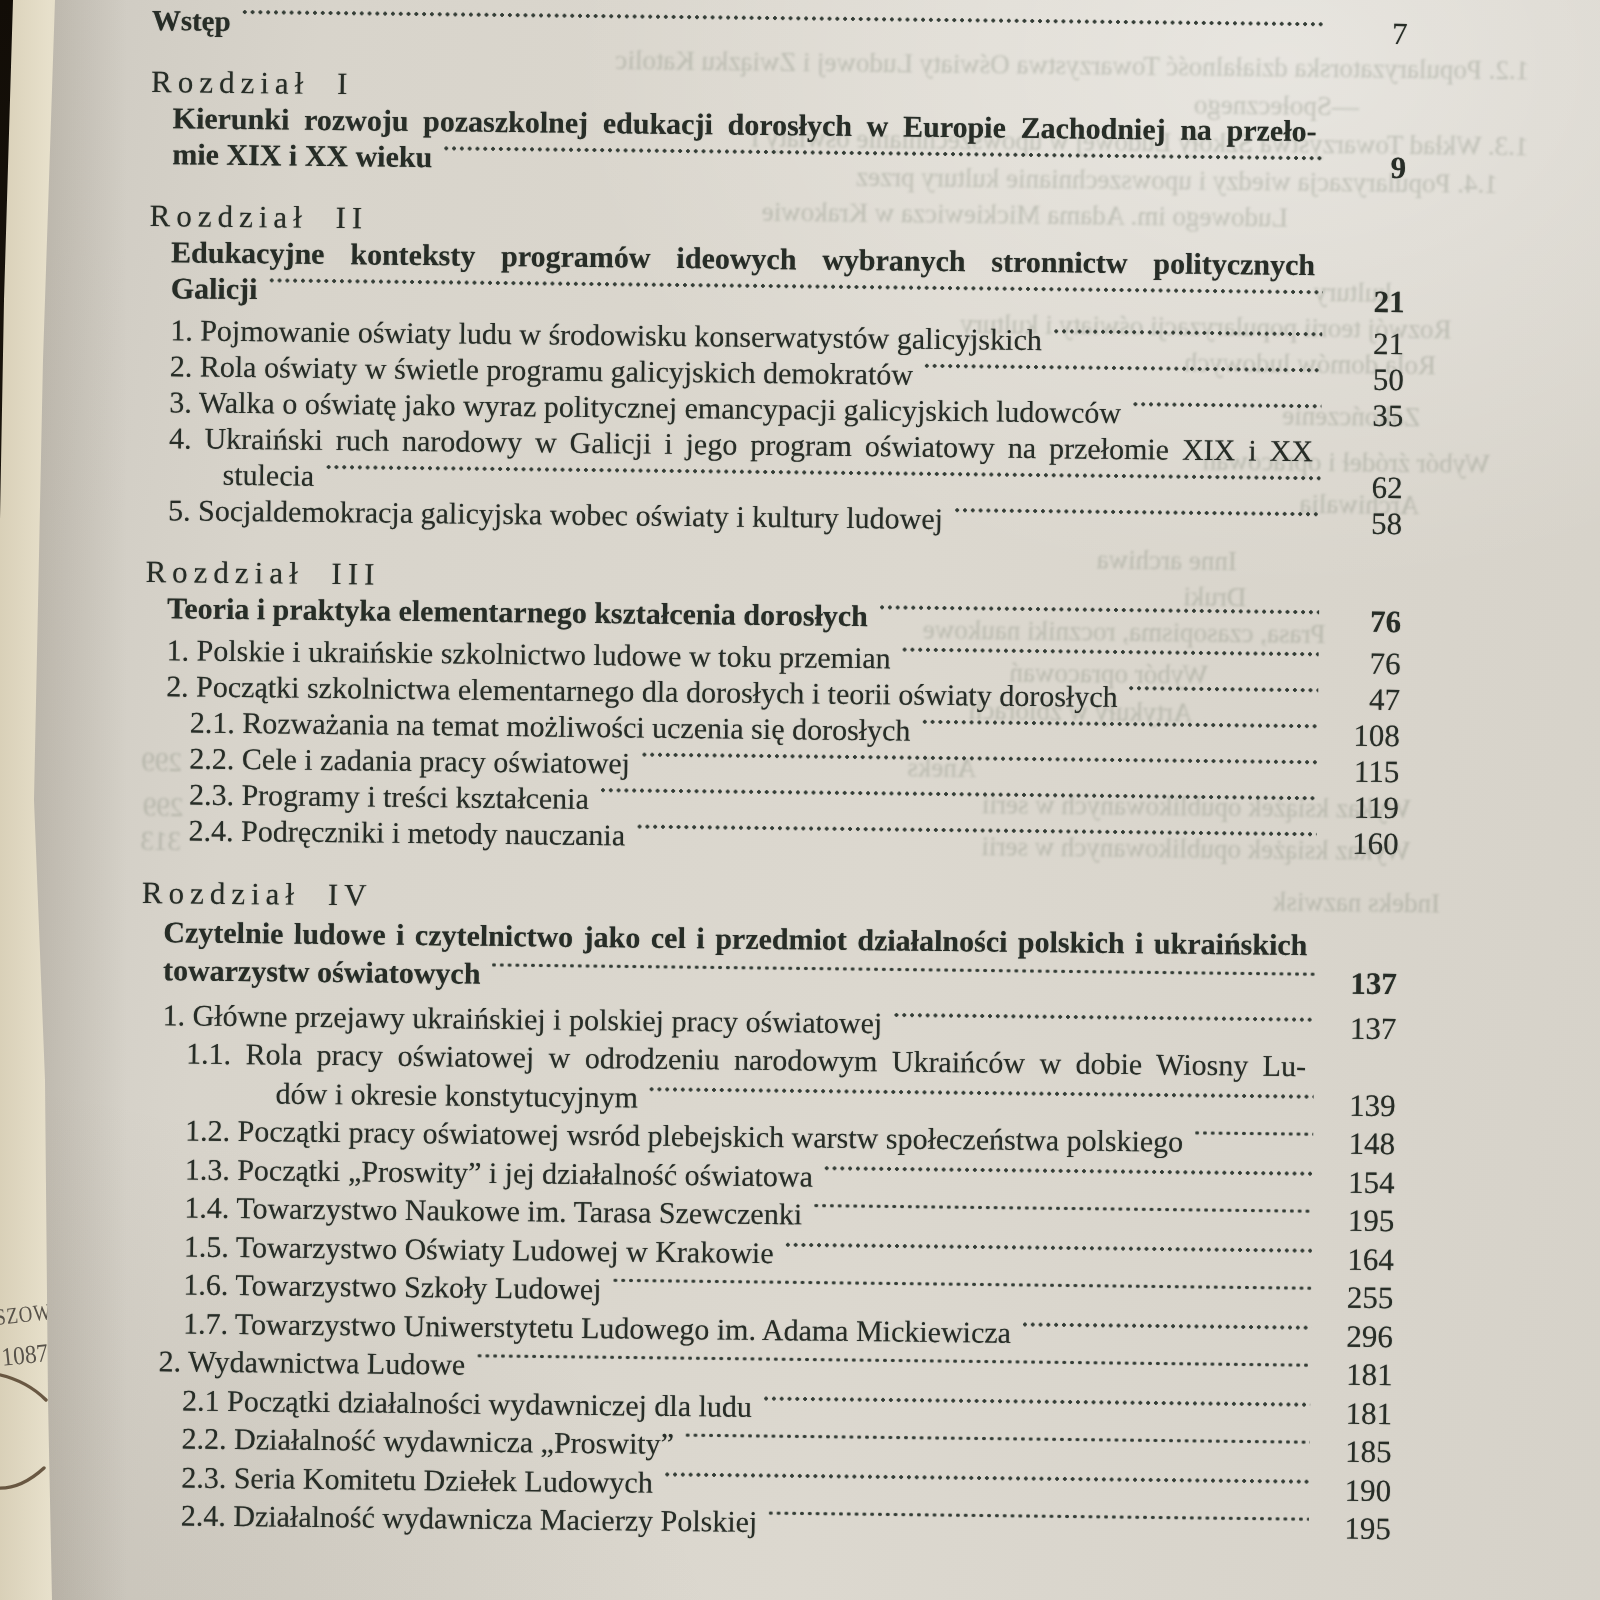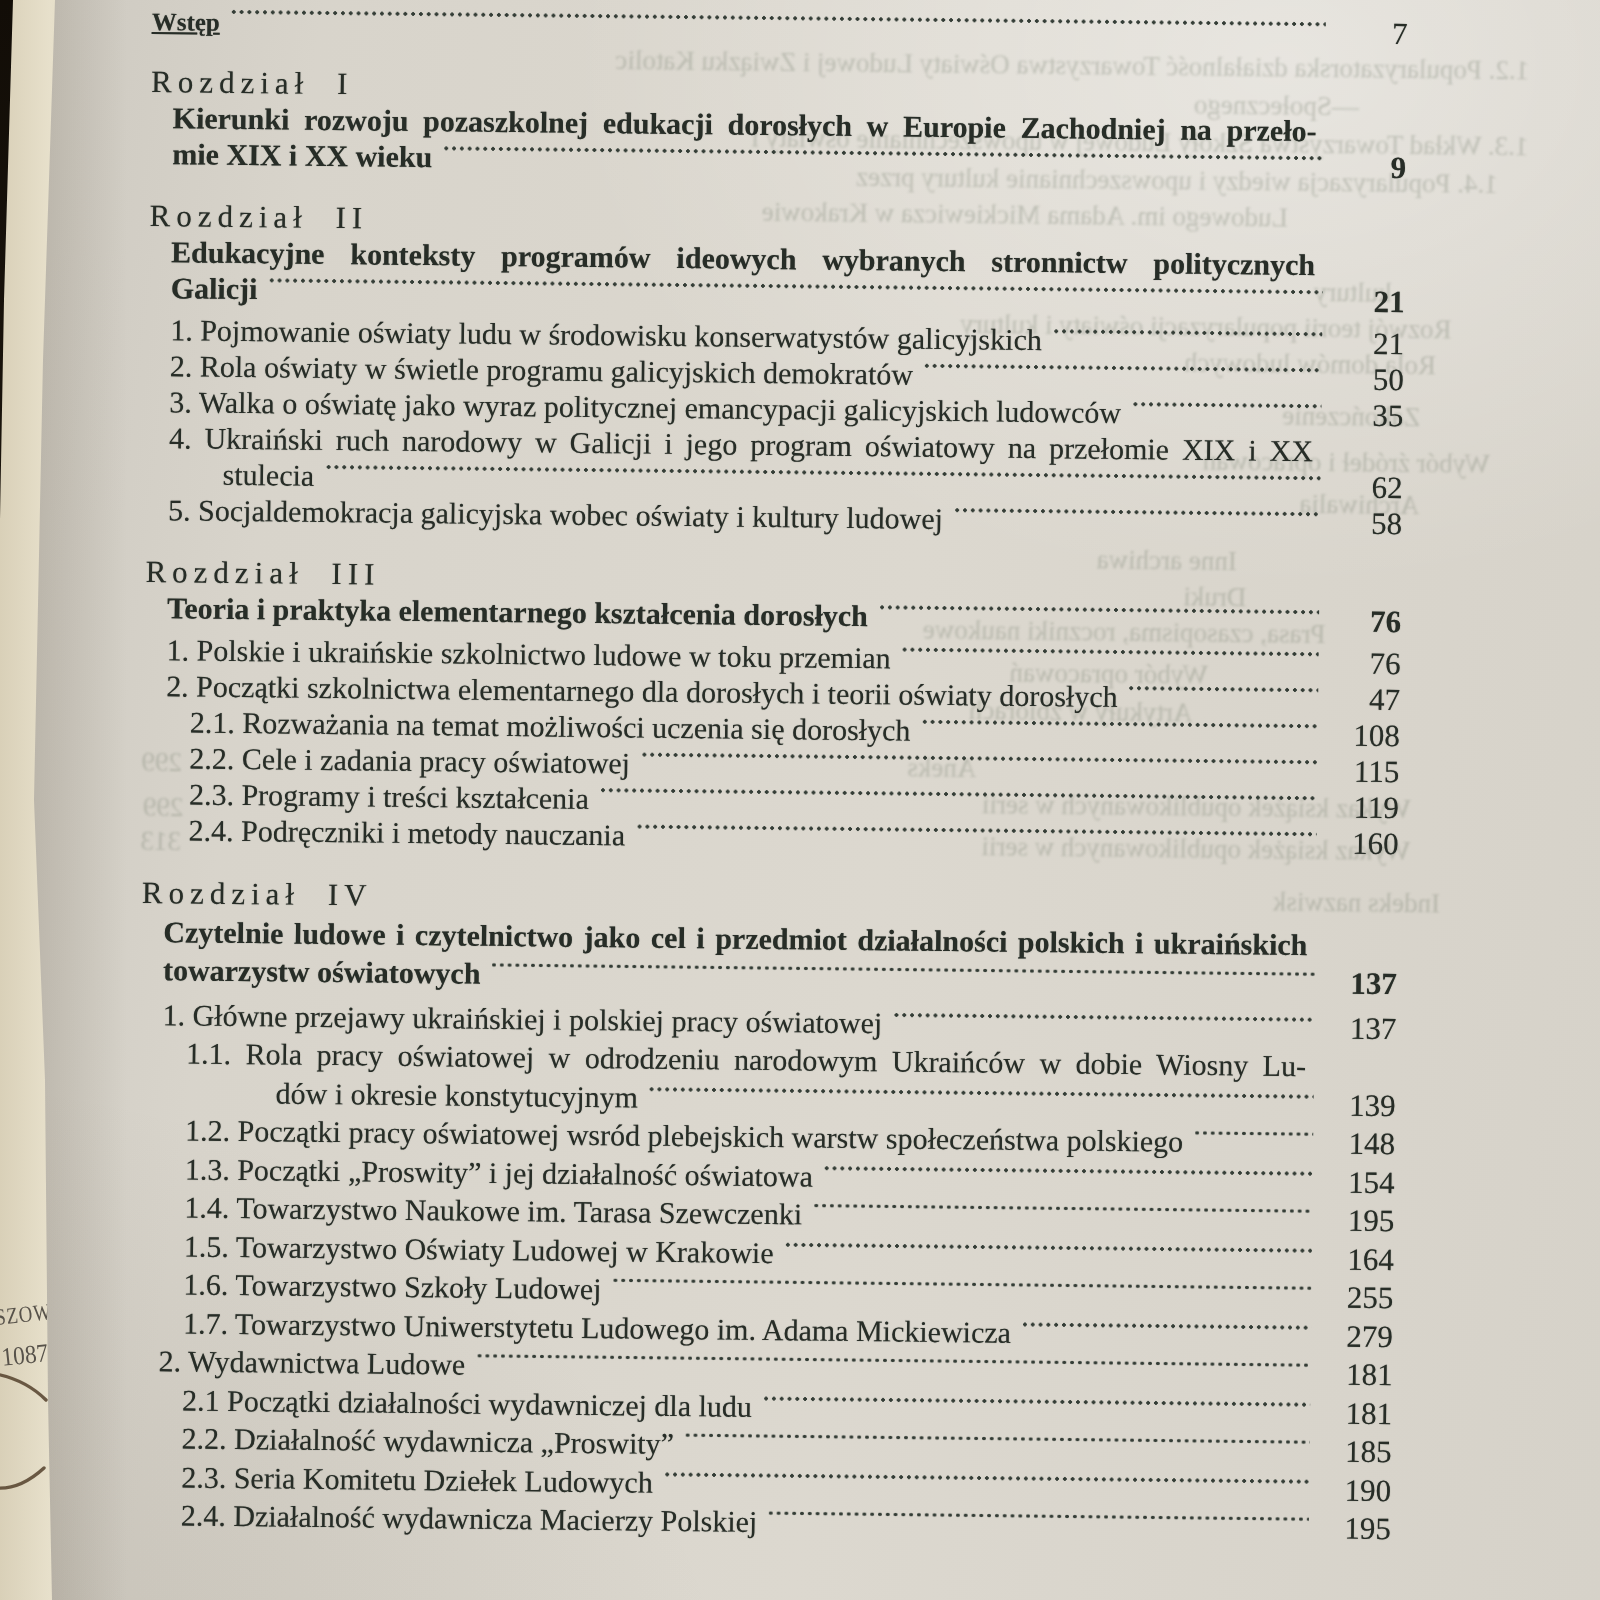--- a/index.html
+++ b/index.html
@@ -46,21 +46,21 @@
   .toc{
     position:absolute;left:152px;top:2px;width:1256px;
     transform:rotate(0.65deg);transform-origin:0 0;
     color:#272d27;font-size:30px;
     text-shadow:0 0 1px rgba(39,45,39,0.55);
   }
   .row{display:flex;align-items:baseline;height:36px;line-height:36px;}
   .row.lh2{height:38.5px;line-height:38.5px;}
   .row .t{white-space:pre;flex:none;}
   .row.just .t{flex:1 1 auto;white-space:normal;text-align:justify;text-align-last:justify;margin-right:90px;}
-  .k-wstep .t{font-weight:700;font-size:25px;text-decoration:underline;}
+  .k-wstep .t{font-weight:700;font-size:29px;}
   .k-chapter{letter-spacing:6px;word-spacing:14px;font-size:31px;margin-top:26px;}
   .k-title{font-weight:700;}
   .k-title .t{padding-left:22px;}
   .lv1 .t{padding-left:22px;}
   .lv2 .t{padding-left:46px;}
   .cont-b .t{padding-left:76px;}
   .cont-c .t{padding-left:136px;}
   .first{margin-top:6px;}
   .leader{
     flex:1 1 auto;align-self:stretch;min-width:26px;margin:0 16px 0 10px;
@@ -249,21 +249,21 @@
           <span class="pg">164</span>
         </div>
         <div class="row lv2 lh2">
           <span class="t">1.6. Towarzystwo Szkoły Ludowej</span>
           <span class="leader"></span>
           <span class="pg">255</span>
         </div>
         <div class="row lv2 lh2">
           <span class="t">1.7. Towarzystwo Uniwerstytetu Ludowego im. Adama Mickiewicza</span>
           <span class="leader"></span>
-          <span class="pg">279</span>
+          <span class="pg">296</span>
         </div>
         <div class="row lv1 lh2">
           <span class="t">2. Wydawnictwa Ludowe</span>
           <span class="leader"></span>
           <span class="pg">181</span>
         </div>
         <div class="row lv2 lh2">
           <span class="t">2.1 Początki działalności wydawniczej dla ludu</span>
           <span class="leader"></span>
           <span class="pg">181</span>

